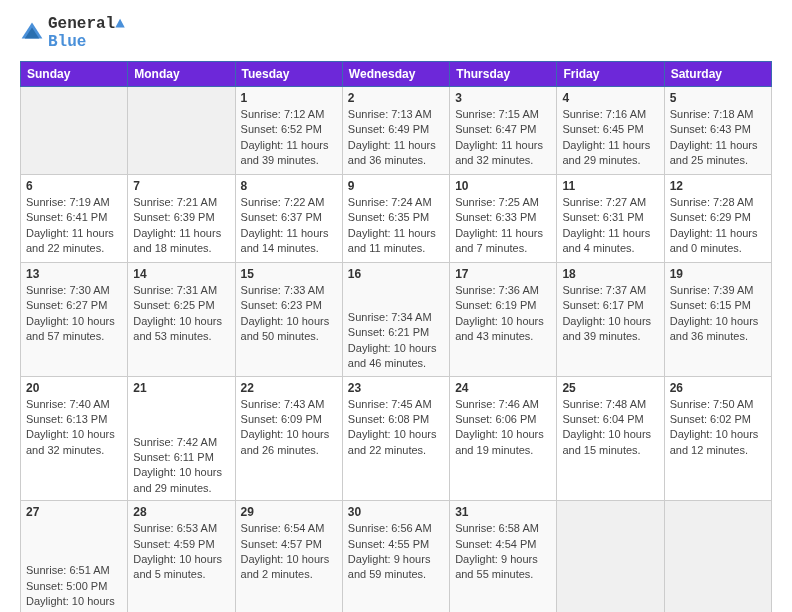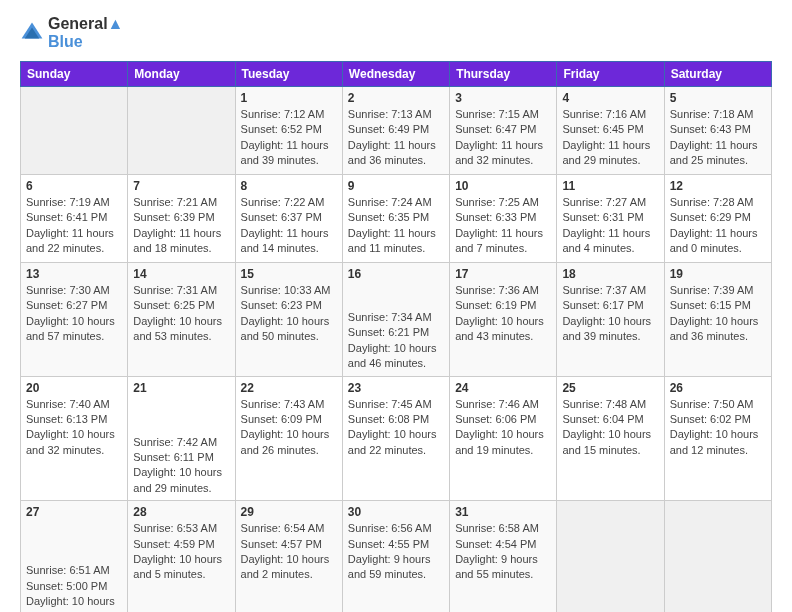--- a/index.html
+++ b/index.html
@@ -20,20 +20,21 @@
     .header {
       display: flex;
       justify-content: space-between;
       align-items: flex-start;
       margin-bottom: 10px;
     }
     .logo {
       display: flex;
       align-items: center;
       gap: 4px;
+      font-family: Liberation Mono, monospace;
     }
     .logo-icon {
       width: 24px;
       height: 24px;
     }
     .title-area {
       text-align: right;
     }
     .month-title {
       font-size: 32px;
@@ -212,21 +213,21 @@
 Daylight: 10 hours and 57 minutes.</div>
           </td>
           <td>
             <span class="day-number">14</span>
             <div class="day-info" style="white-space: pre-line;">Sunrise: 7:31 AM
 Sunset: 6:25 PM
 Daylight: 10 hours and 53 minutes.</div>
           </td>
           <td>
             <span class="day-number">15</span>
-            <div class="day-info" style="white-space: pre-line;">Sunrise: 10:33 AM
+            <div class="day-info" style="white-space: pre-line;">Sunrise: 7:33 AM
 Sunset: 6:23 PM
 Daylight: 10 hours and 50 minutes.</div>
           </td>
           <td>
             <span class="day-number">16</span>
             <div class="day-info" style="white-space: pre-line; margin-top: 29px;">Sunrise: 7:34 AM
 Sunset: 6:21 PM
 Daylight: 10 hours and 46 minutes.</div>
           </td>
           <td>

